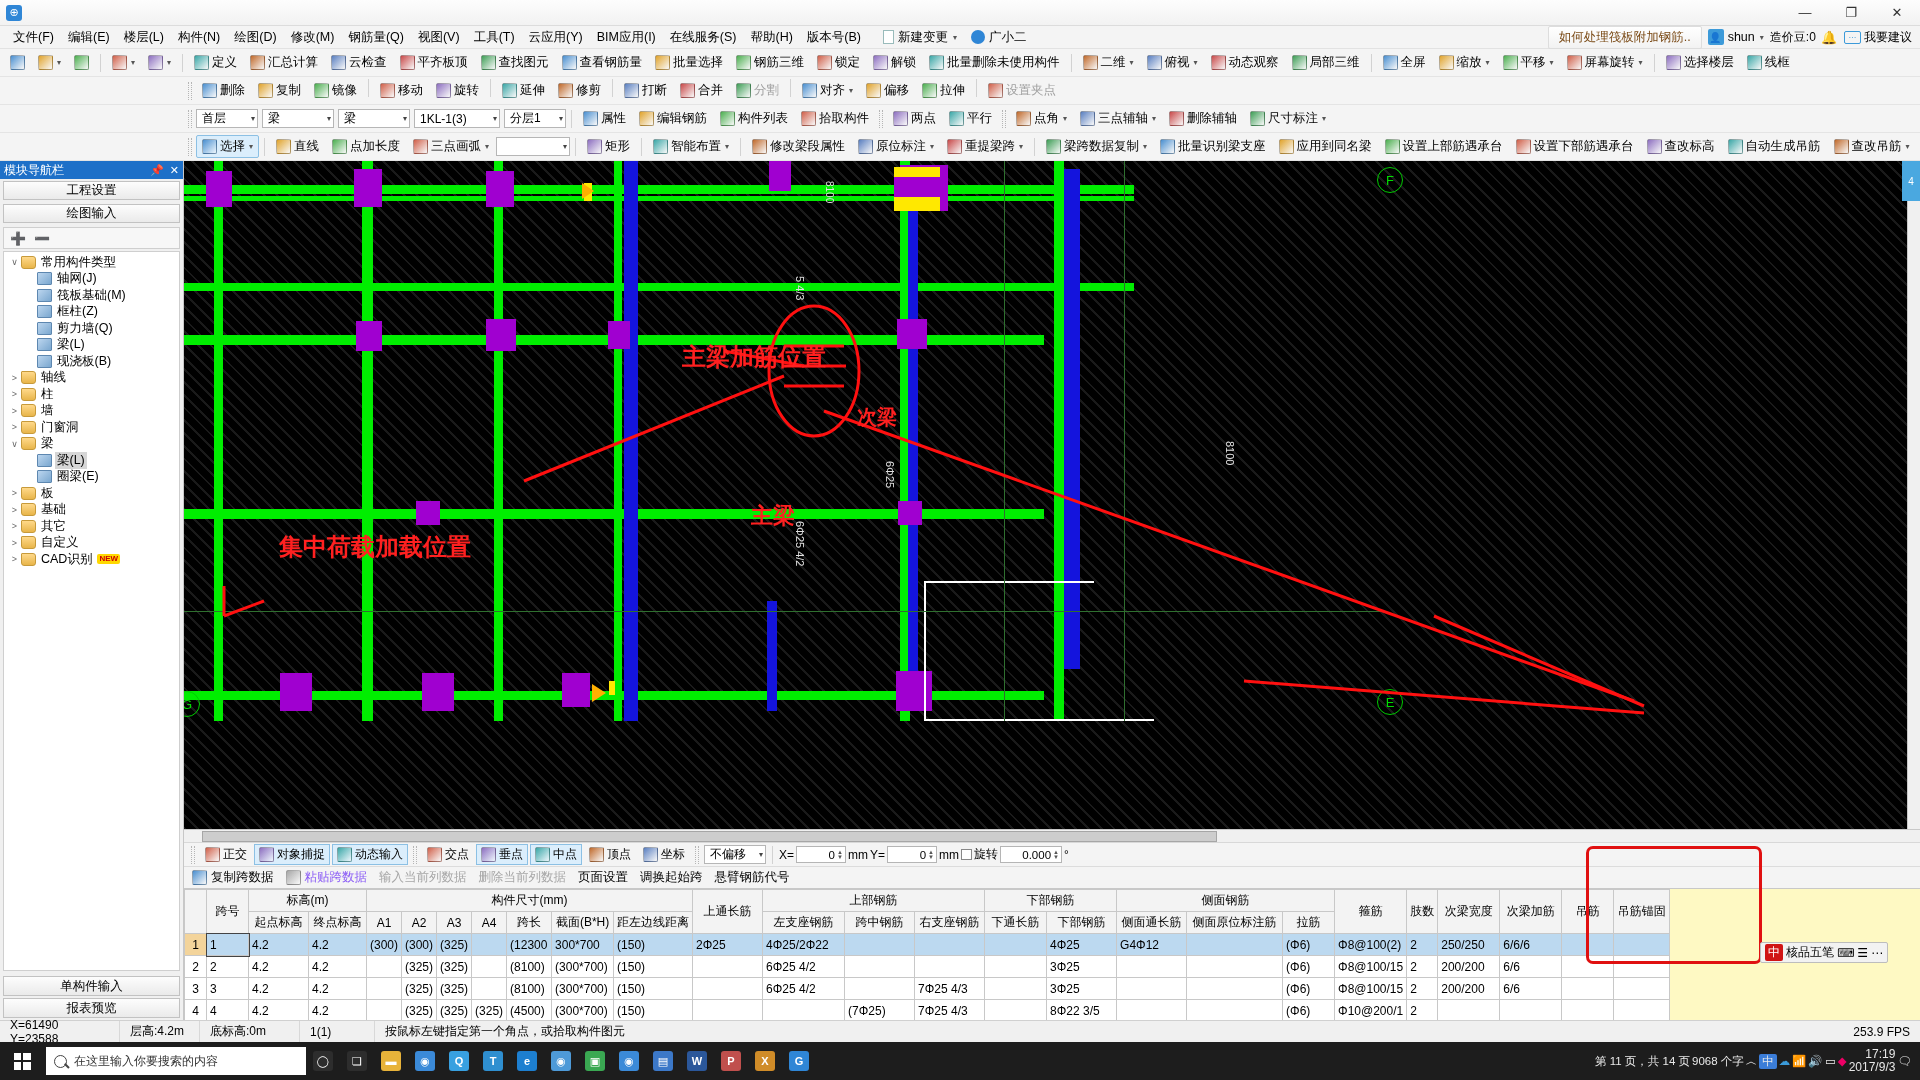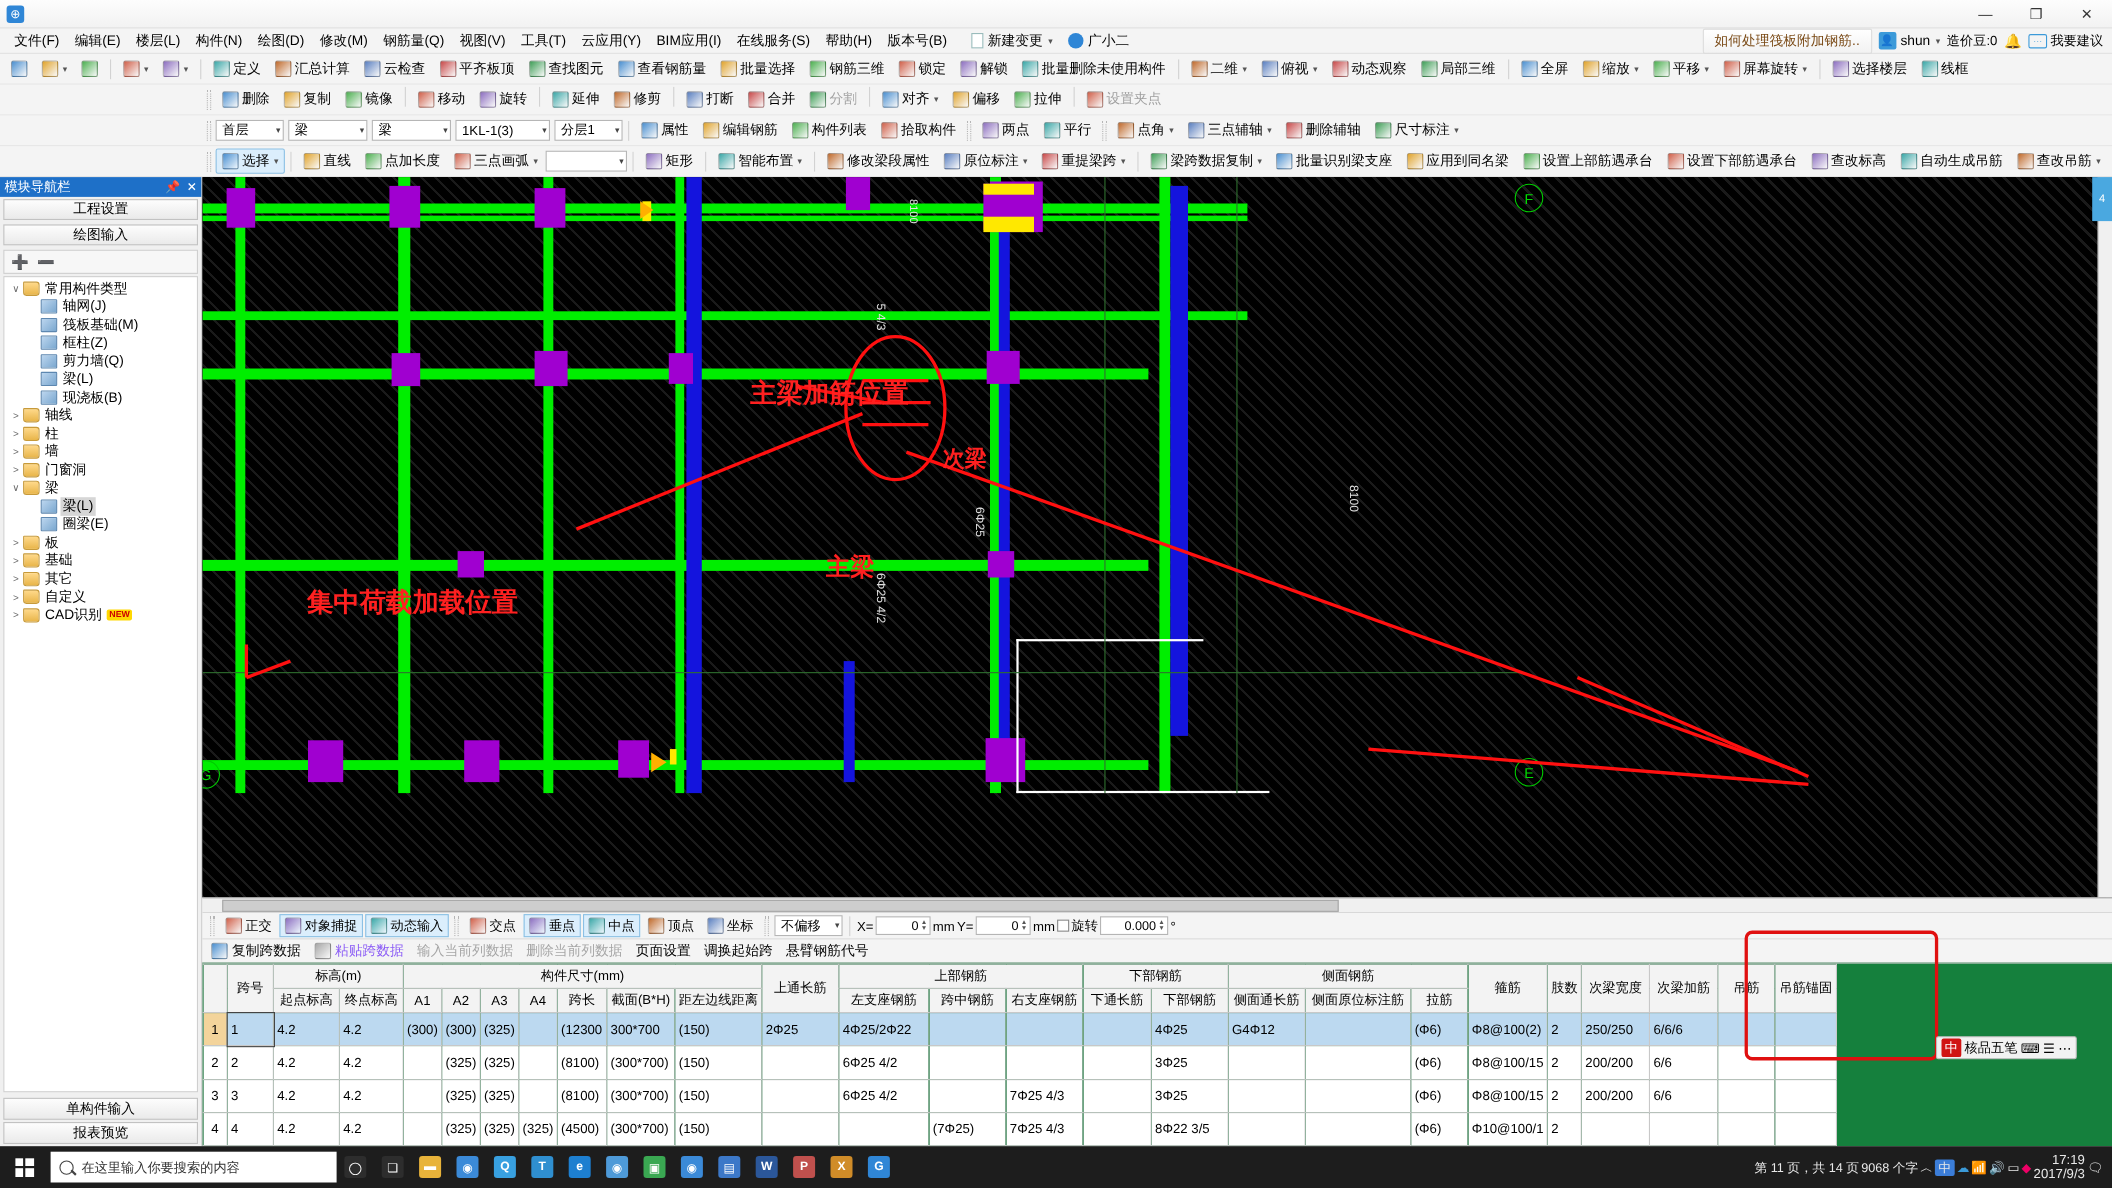--- a/index.html
+++ b/index.html
@@ -109,21 +109,21 @@
   .snapitem.on{background:#dbeefc;border-color:#8cc0e4;}
   .numinp{height:17px;width:50px;border:1px solid #b5b5b5;background:#fff;text-align:right;
     padding-right:10px;font-size:11.5px;display:flex;align-items:center;justify-content:flex-end;position:relative;}
   .spin{position:absolute;right:1px;top:0;height:15px;width:8px;display:flex;flex-direction:column;
     justify-content:center;align-items:center;font-size:6px;color:#555;line-height:5px;}
   .chk{width:11px;height:11px;border:1px solid #888;background:#fff;display:inline-block;}
 
   
   .tablebar{height:22px;background:#f4f4f4;border-top:1px solid #dcdcdc;display:flex;align-items:center;
     gap:10px;padding-left:8px;flex:none;font-size:12.5px;}
-  .tablewrap{height:167px;background:#15803d;border-top:1px solid #c8c8c8;display:flex;flex:none;overflow:hidden;}
+  .tablewrap{height:132px;background:#fef9c3;border-top:1px solid #c8c8c8;display:flex;flex:none;overflow:hidden;}
   table.grid{border-collapse:collapse;font-size:12px;table-layout:fixed;}
   table.grid th,table.grid td{border:1px solid #c8c8c8;padding:0 3px;height:22px;
     font-weight:normal;white-space:nowrap;overflow:hidden;}
   table.grid th{background:#f3f3f3;text-align:center;font-size:12px;}
   table.grid td{background:#fff;}
   tr.selrow td{background:#bcd9f0;}
   td.rowno{background:#f6e2c0;text-align:center;width:22px;}
   tr.selrow td.rowno{background:#f3d49b;}
   th.kuahao{background:#f6e2c0;}
   td.cellsel{background:#a9cdea;outline:1.5px solid #444;}
@@ -1040,33 +1040,41 @@
                 <td>(150)</td>
                 <td></td>
                 <td></td>
                 <td>(7Φ25)</td>
                 <td>7Φ25 4/3</td>
                 <td></td>
                 <td>8Φ22 3/5</td>
                 <td></td>
                 <td></td>
                 <td>(Φ6)</td>
-                <td>Φ10@100/1</td>
+                <td>Φ10@200/1</td>
                 <td>2</td>
                 <td></td>
                 <td></td>
                 <td></td>
                 <td></td>
               </tr>
             </tbody>
           </table>
       </div>
     </div>
   </div>
 
+  <div class="statusbar">
+    <div class="sb" style="width:120px;">X=61490  Y=23588</div>
+    <div class="sb" style="width:80px;">层高:4.2m</div>
+    <div class="sb" style="width:100px;">底标高:0m</div>
+    <div class="sb" style="width:75px;">1(1)</div>
+    <div class="sb" style="flex:1;border-right:none;">按鼠标左键指定第一个角点，或拾取构件图元</div>
+    <div class="sb" style="border-right:none;">253.9 FPS</div>
+  </div>
 
   <div class="taskbar">
     <div class="start">
       <span class="winlogo">
           <i></i>
           <i></i>
           <i></i>
           <i></i>
         </span>
     </div>

